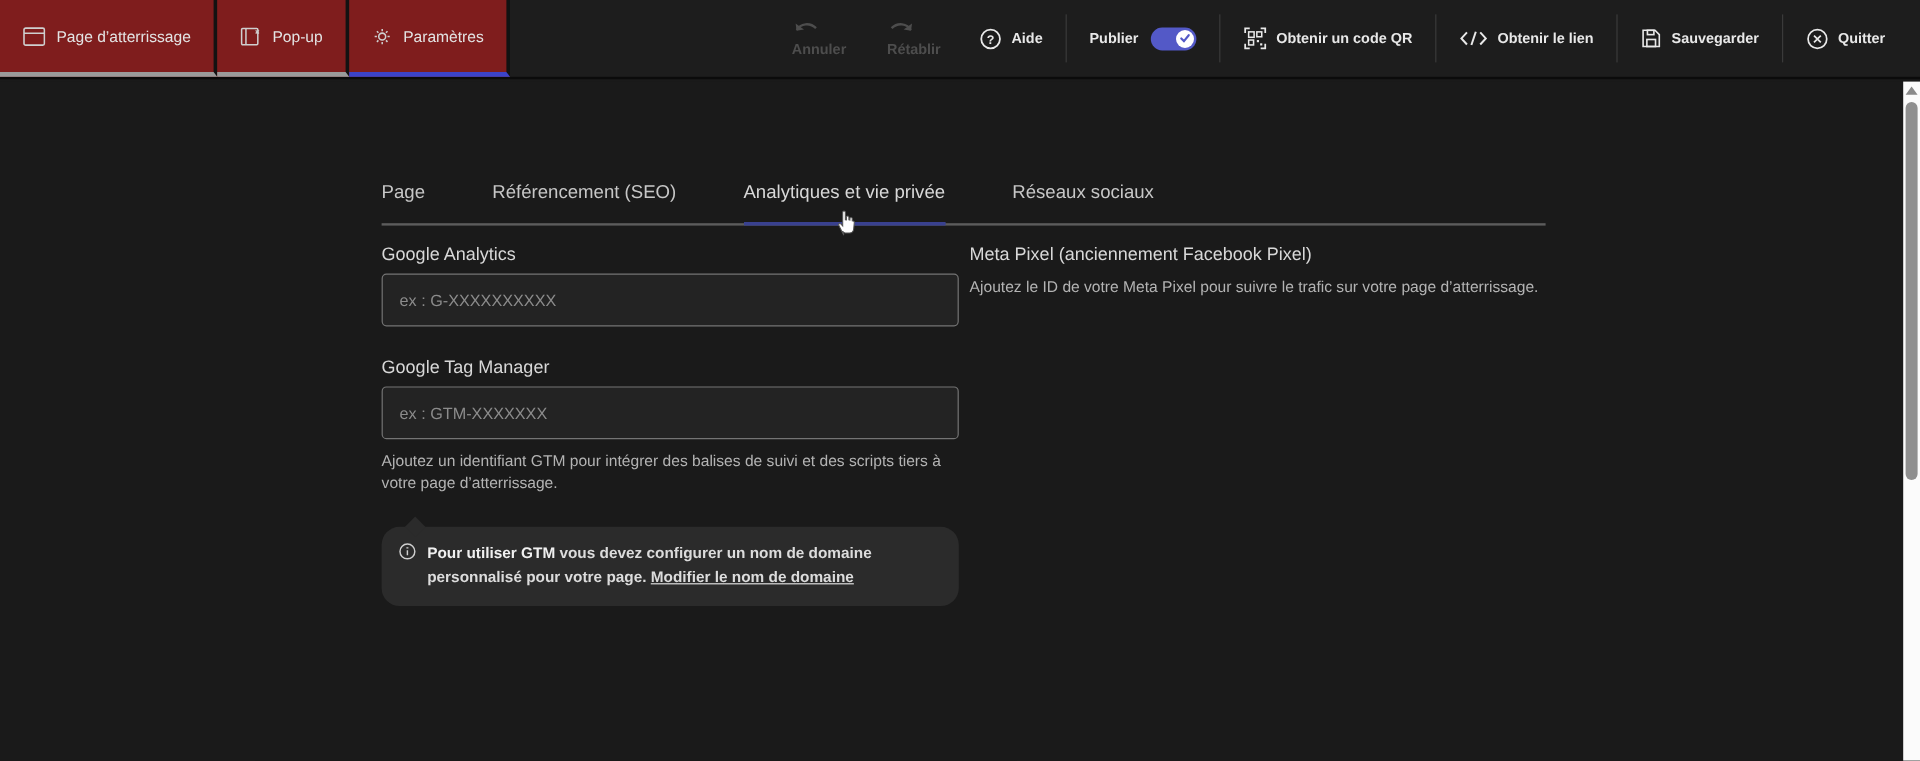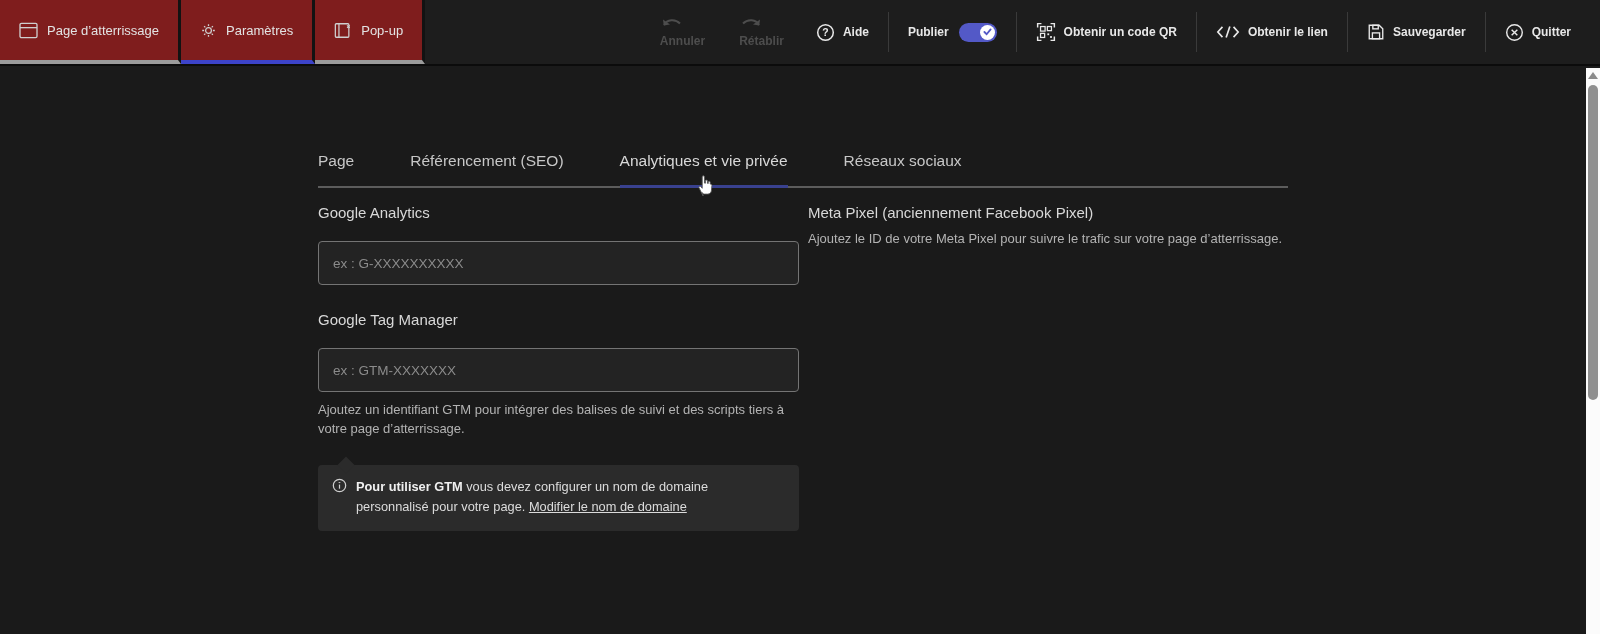--- a/index.html
+++ b/index.html
@@ -65,31 +65,31 @@
   .s-tab{color:#c7c7c7;font-size:15.5px;cursor:pointer;position:relative;white-space:nowrap;}
   .s-tab.active{color:#d8d8d8;}
   .s-tab.active::after{
     content:"";position:absolute;left:0;right:0;bottom:-18px;height:3px;
     background:var(--content-underline,#39418f);
   }
   .section-title{margin-top:56px;font-size:27px;color:#d2d2d2;font-weight:400;}
   .fields-grid{display:grid;grid-template-columns:481px 480px;column-gap:9px;margin-top:16px;}
   .field-label{color:#d8d8d8;font-size:15px;font-weight:normal;}
   .field-input{
-    margin-top:20px;width:100%;height:44px;box-sizing:border-box;
+    margin-top:7px;width:100%;height:44px;box-sizing:border-box;
     background:#232323;border:1px solid #747474;border-radius:4px;
     padding:0 14px;color:#a3a3a3;font-size:13.5px;font-family:"Liberation Sans",sans-serif;
     outline:none;
   }
   .field-input::placeholder{color:#8b8b8b;}
   .field-help{margin-top:9px;color:#b3b3b3;font-size:13px;line-height:1.45;}
   .gtm-group{margin-top:26px;}
   .notice{
     margin-top:26px;width:481px;box-sizing:border-box;background:#2b2b2b;
-    border-radius:4px;padding:12px 16px 13px 14px;display:flex;gap:9px;position:relative;
+    border-radius:15px;padding:12px 16px 13px 14px;display:flex;gap:9px;position:relative;font-weight:bold;
   }
   .notice::before{
     content:"";position:absolute;top:-6px;left:22px;width:12px;height:12px;
     background:#2b2b2b;transform:rotate(45deg);
   }
   .notice-icon{flex:0 0 auto;margin-top:1px;color:#cfcfcf;}
   .notice-text{color:#dcdcdc;font-size:12.8px;line-height:1.6;}
   .notice-text b{color:#f0f0f0;}
   .notice-link{color:#dcdcdc;text-decoration:underline;cursor:pointer;}
   
@@ -103,38 +103,38 @@
   <div class="topbar-tabs">
     <div class="top-tab">
       <span class="icn">
         <svg width="19" height="17" viewBox="0 0 20 18" fill="none" stroke="#cfcfcf" stroke-width="1.4">
           <rect x="1" y="1.5" width="18" height="15" rx="1.5"></rect>
           <line x1="1" y1="6" x2="19" y2="6"></line>
         </svg>
       </span>
       <span>Page d’atterrissage</span>
     </div>
-    <div class="top-tab active">
-      <span class="icn">
-        <svg width="17" height="17" viewBox="0 0 20 20" fill="none" stroke="#cfcfcf" stroke-width="1.5">
-          <circle cx="10" cy="10" r="3.4"></circle>
-          <path d="M10 2.6 v2.2 M10 15.2 v2.2 M2.6 10 h2.2 M15.2 10 h2.2 M4.8 4.8 l1.5 1.5 M13.7 13.7 l1.5 1.5 M15.2 4.8 l-1.5 1.5 M6.3 13.7 l-1.5 1.5"></path>
-        </svg>
-      </span>
-      <span>Paramètres</span>
-    </div>
     <div class="top-tab">
       <span class="icn">
         <svg width="18" height="17" viewBox="0 0 20 18" fill="none" stroke="#cfcfcf" stroke-width="1.4">
           <rect x="1.5" y="1.5" width="15" height="15" rx="1"></rect>
           <line x1="5.5" y1="1.5" x2="5.5" y2="16.5"></line>
           <path d="M14.5 3.2 l3 3 M17.5 3.2 l-3 3" stroke-width="1.2"></path>
         </svg>
       </span>
       <span>Pop-up</span>
+    </div>
+    <div class="top-tab active">
+      <span class="icn">
+        <svg width="17" height="17" viewBox="0 0 20 20" fill="none" stroke="#cfcfcf" stroke-width="1.5">
+          <circle cx="10" cy="10" r="3.4"></circle>
+          <path d="M10 2.6 v2.2 M10 15.2 v2.2 M2.6 10 h2.2 M15.2 10 h2.2 M4.8 4.8 l1.5 1.5 M13.7 13.7 l1.5 1.5 M15.2 4.8 l-1.5 1.5 M6.3 13.7 l-1.5 1.5"></path>
+        </svg>
+      </span>
+      <span>Paramètres</span>
     </div>
   </div>
 
   <div class="topbar-actions">
     <div class="action-stacked">
       <span class="icn">
         <svg width="24" height="15" viewBox="0 0 24 15" fill="none" stroke="#4d4d4d" stroke-width="2">
           <path d="M4 9 C7 3.5, 15 2.5, 20 7.5"></path>
           <path d="M3 3.5 L3.8 9.6 L10 8.6" fill="#4d4d4d" stroke="none"></path>
         </svg>

